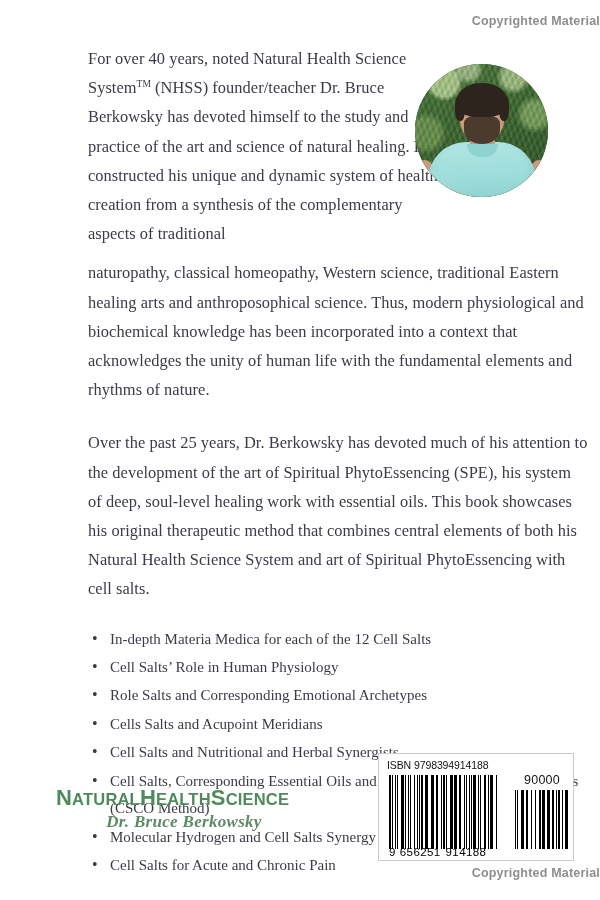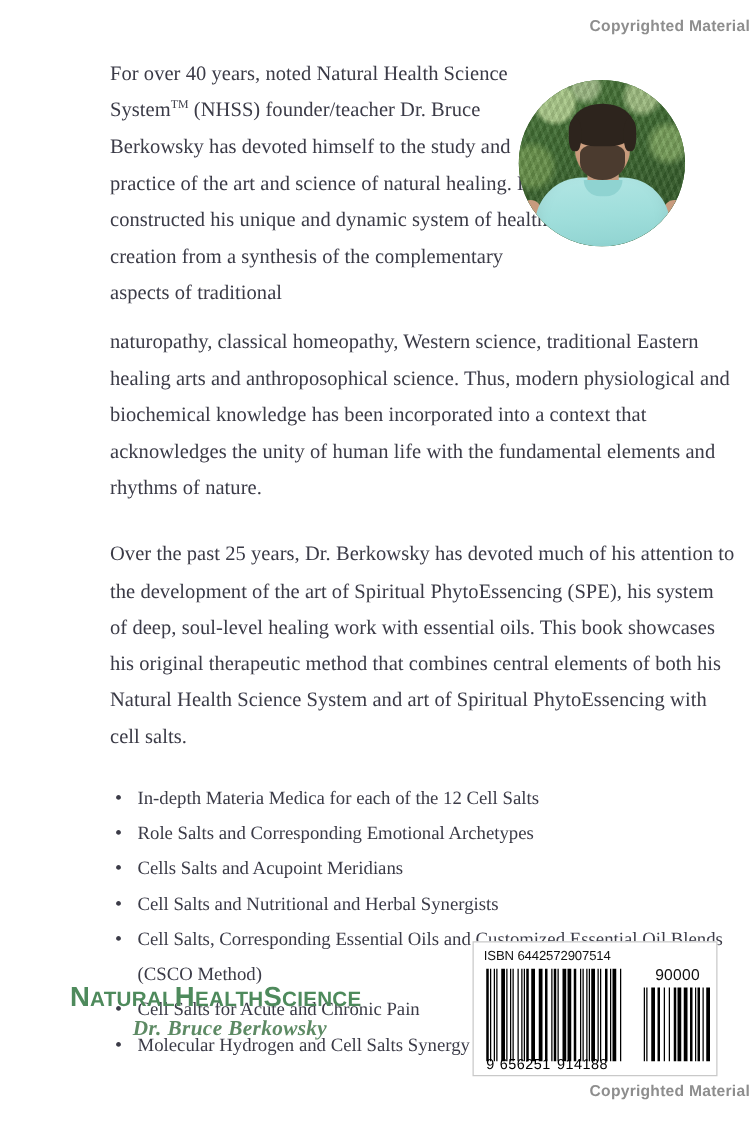--- a/index.html
+++ b/index.html
@@ -320,26 +320,27 @@
 <div class="content">
 
   <p class="para wrap-photo"><span>For over 40 years, noted Natural Health Science System</span><sup class="tm">TM</sup><span> (NHSS) founder/teacher Dr. Bruce Berkowsky has devoted himself to the study and practice of the art and science of natural healing. He constructed his unique and dynamic system of health creation from a synthesis of the complementary aspects of traditional</span></p>
 
   <p class="para wrap-photo full">naturopathy, classical homeopathy, Western science, traditional Eastern healing arts and anthroposophical science. Thus, modern physiological and biochemical knowledge has been incorporated into a context that acknowledges the unity of human life with the fundamental elements and rhythms of nature.</p>
 
   <p class="para second">Over the past 25 years, Dr. Berkowsky has devoted much of his attention to the development of the art of Spiritual PhytoEssencing (SPE), his system of deep, soul-level healing work with essential oils. This book showcases his original therapeutic method that combines central elements of both his Natural Health Science System and art of Spiritual PhytoEssencing with cell salts.</p>
 
   <ul class="bullets">
     <li>In-depth Materia Medica for each of the 12 Cell Salts</li>
+    <li>Cell Salts’ Role in Human Physiology</li>
     <li>Role Salts and Corresponding Emotional Archetypes</li>
     <li>Cells Salts and Acupoint Meridians</li>
     <li>Cell Salts and Nutritional and Herbal Synergists</li>
     <li>Cell Salts, Corresponding Essential Oils and Customized Essential Oil Blends (CSCO Method)</li>
+    <li>Molecular Hydrogen and Cell Salts Synergy</li>
     <li>Cell Salts for Acute and Chronic Pain</li>
-    <li>Molecular Hydrogen and Cell Salts Synergy</li>
   </ul>
 
 </div>
 
 <div class="author-photo">
   <div class="photo-bg"></div>
   <div class="photo-arm l"></div>
   <div class="photo-arm r"></div>
   <div class="photo-shirt"></div>
   <div class="photo-neck"></div>
@@ -350,21 +351,21 @@
   <div class="photo-beard"></div>
   <div class="photo-hair"></div>
 </div>
 
 <div class="logo">
   <div class="logo-name"><span>N</span><span class="sc">ATURAL</span><span>H</span><span class="sc">EALTH</span><span>S</span><span class="sc">CIENCE</span></div>
   <div class="logo-sub">Dr. Bruce Berkowsky</div>
 </div>
 
 <div class="barcode-box">
-  <div class="isbn-label">ISBN 6442572907514</div>
+  <div class="isbn-label">ISBN 9798394914188</div>
   <div class="barcode-row">
     <div class="price-label">90000</div>
     <div class="bars-main" id="bars-main">
         <div class="bar" style="left: 0px; width: 1.6px;"></div>
         <div class="bar" style="left: 2.6px; width: 1.6px;"></div>
         <div class="bar" style="left: 6.2px; width: 1px;"></div>
         <div class="bar" style="left: 8.2px; width: 1px;"></div>
         <div class="bar" style="left: 12.2px; width: 3px;"></div>
         <div class="bar" style="left: 16.2px; width: 1px;"></div>
         <div class="bar" style="left: 19.2px; width: 1px;"></div>

